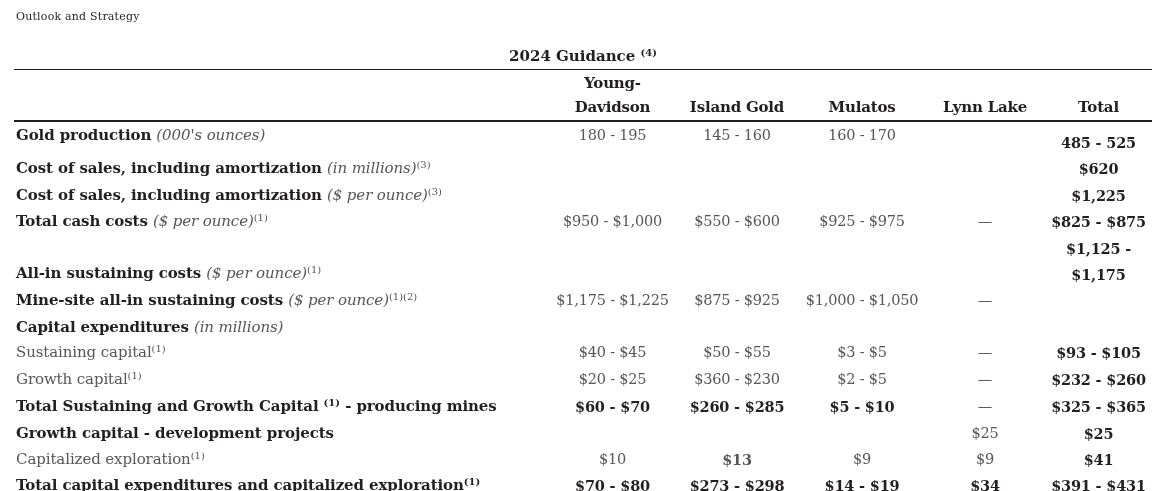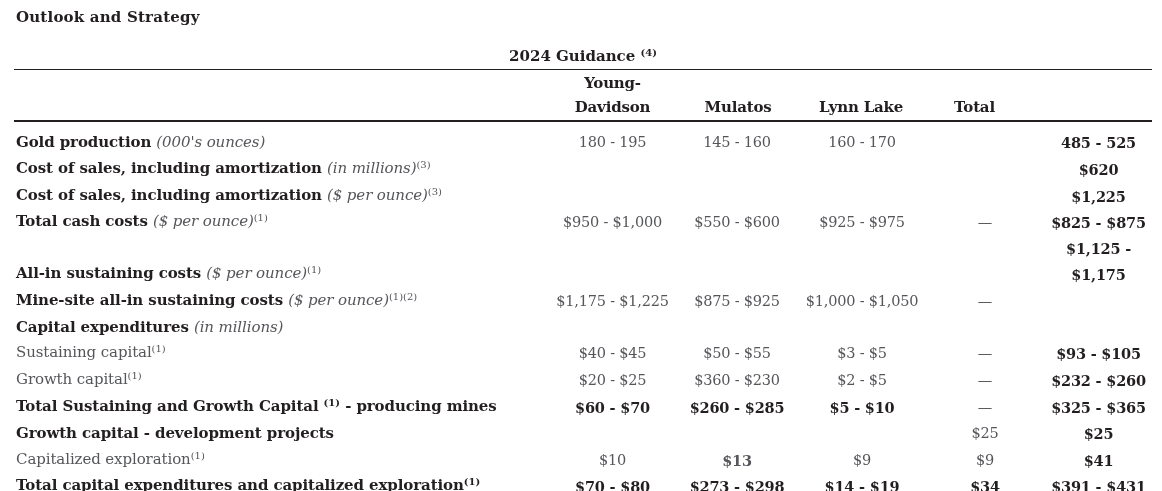--- a/index.html
+++ b/index.html
@@ -10,35 +10,35 @@
   }
   *{box-sizing:border-box;}
   html,body{margin:0;padding:0;}
   body{
     width:1162px;height:491px;overflow:hidden;background:var(--bg);
     font-family:"DejaVu Serif","Liberation Serif",serif;
     color:var(--dark);
     -webkit-font-smoothing:antialiased;
   }
   .page-title{
-    font-size:15px;font-weight:bold;letter-spacing:.2px;
+    font-size:11px;font-weight:normal;letter-spacing:.2px;
     margin:8px 0 0 16px;line-height:18px;
   }
   .gtable{margin:21px 10px 0 14px;width:1138px;}
   .guidance-head{
     text-align:center;font-weight:bold;font-size:15px;line-height:19px;
     padding-bottom:2px;border-bottom:1.5px solid var(--rule);
   }
   .col-head{
     display:flex;align-items:flex-end;
     font-weight:bold;font-size:15px;line-height:24px;
     padding:1px 0 1px;border-bottom:2.5px solid var(--rule);
   }
   #rows{border-bottom:2.5px solid var(--rule);padding:1px 0 4px;}
-  .row{display:flex;align-items:flex-end;min-height:25.8px;font-size:15px;line-height:25.8px;}
+  .row{display:flex;align-items:flex-start;min-height:25.8px;font-size:15px;line-height:25.8px;}
   .row.tall{min-height:51.6px;align-items:flex-end;}
   .cell{flex:0 0 auto;}
   .lbl{padding-left:2px;white-space:nowrap;letter-spacing:-0.1px;}
   .val{text-align:center;font-size:14.5px;white-space:nowrap;letter-spacing:-0.2px;}
   .b{font-weight:bold;color:var(--dark);}
   .g{color:var(--gray);font-weight:normal;}
   .i{font-style:italic;color:var(--gray);font-weight:normal;}
   .sup{font-size:10px;position:relative;top:-5px;letter-spacing:0;}
   .vline{line-height:25.8px;}
 </style>
@@ -49,20 +49,23 @@
   <div class="page-title">Outlook and Strategy</div>
 
   <div class="gtable">
     <div class="guidance-head"><span>2024 Guidance</span> <span class="sup b">(4)</span></div>
 
     <div class="col-head" id="colhead">
         <div class="cell lbl" style="width: 536px;"></div>
         <div class="cell val b" style="width: 125px; font-size: 15px;">
           <div>Young-</div>
           <div>Davidson</div>
+        </div>
+        <div class="cell val b" style="width: 124px; font-size: 15px;">
+          <div>Island Gold</div>
         </div>
         <div class="cell val b" style="width: 126px; font-size: 15px;">
           <div>Mulatos</div>
         </div>
         <div class="cell val b" style="width: 120px; font-size: 15px;">
           <div>Lynn Lake</div>
         </div>
         <div class="cell val b" style="width: 107px; font-size: 15px;">
           <div>Total</div>
         </div>

